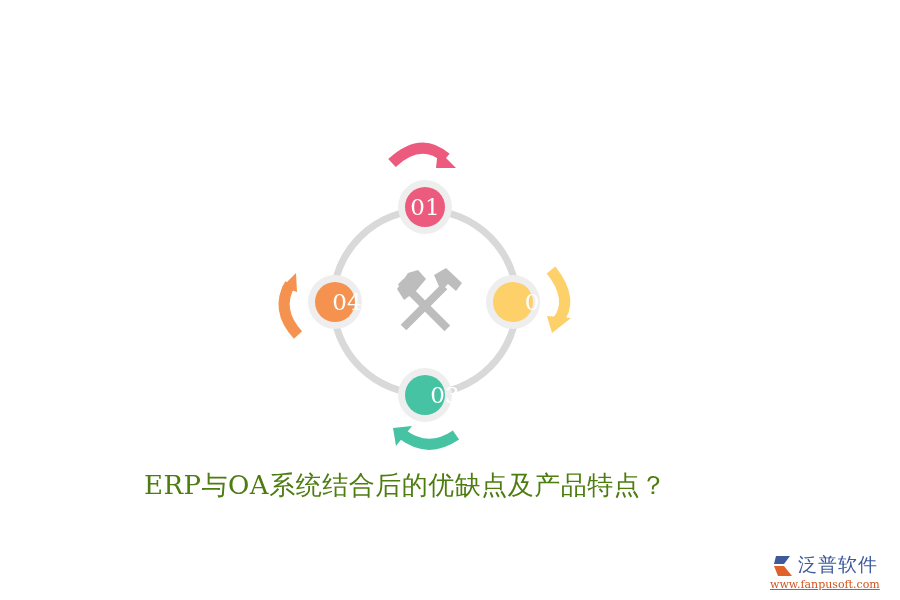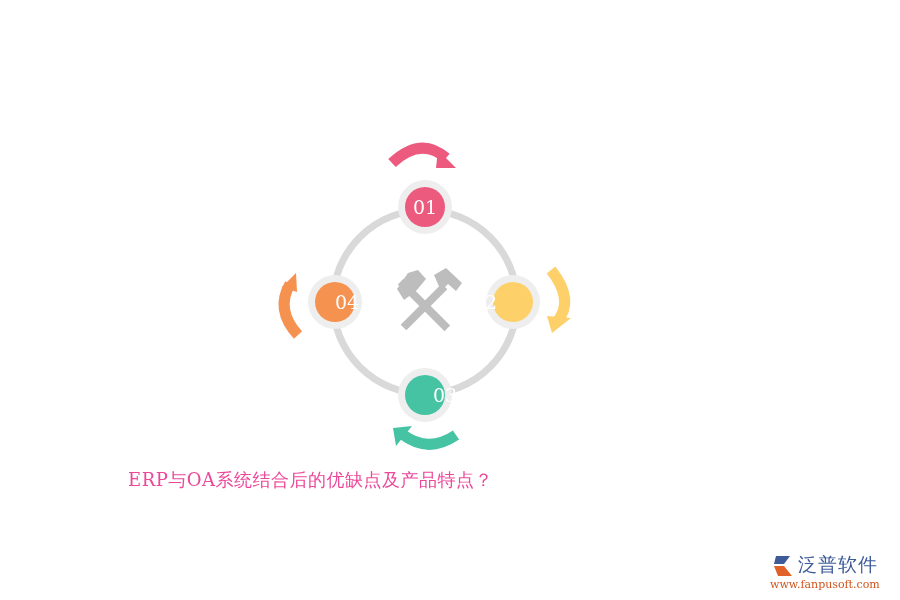--- a/index.html
+++ b/index.html
@@ -3,35 +3,35 @@
   <meta charset="utf-8">
   <style>
     html, body { margin: 0; padding: 0; }
     body {
       width: 900px; height: 600px; background: #ffffff; position: relative; overflow: hidden;
       font-family: "Liberation Sans", sans-serif;
     }
     .diagram { position: absolute; left: 0; top: 0; width: 900px; height: 600px; }
     .node-label {
       position: absolute; width: 40px; height: 40px; line-height: 40px; text-align: center;
-      color: #ffffff; font-family: "DejaVu Serif", serif; font-size: 19px;
+      color: #ffffff; font-family: "DejaVu Serif", serif; font-size: 23px;
     }
     .title {
-      position: absolute; left: 128px; top: 468px; width: 620px;
-      font-family: "DejaVu Serif", serif; font-size: 18px; color: #ec4899; letter-spacing: 0.5px;
+      position: absolute; left: 144px; top: 468px; width: 620px;
+      font-family: "DejaVu Serif", serif; font-size: 26px; color: #4d7c0f; letter-spacing: 0.5px;
       white-space: nowrap;
     }
     .logo { position: absolute; left: 768px; top: 552px; width: 128px; height: 44px; text-align: center; }
     .logo-name {
       position: absolute; left: 30px; top: 0px; font-family: "DejaVu Sans", sans-serif;
       font-size: 19px; color: #3d5a99; letter-spacing: 1px; white-space: nowrap;
     }
     .logo-url {
       position: absolute; left: 2px; top: 26px; font-family: "DejaVu Serif", serif;
-      font-size: 11px; color: #d0541f; white-space: nowrap;
+      font-size: 11px; color: #d0541f; white-space: nowrap; text-decoration: underline;
     }
   </style>
 </head>
 <body>
 
 <div class="diagram">
   <svg width="900" height="600" viewBox="0 0 900 600">
 
     <circle cx="425" cy="302" r="92" fill="none" stroke="#d9d9d9" stroke-width="7"></circle>
 
@@ -75,21 +75,21 @@
 
       <polygon points="397,289 408,273 418,270 426,279 416,291 404,300"></polygon>
 
       <rect x="420" y="278" width="8" height="58" transform="rotate(45 424 307)"></rect>
 
       <polygon points="434,275 446,268 462,283 456,291 448,284 441,291"></polygon>
     </g>
   </svg>
 
   <div class="node-label" style="left:405px; top:187px;">01</div>
-  <div class="node-label" style="left:465px; top:282px;">02</div>
+  <div class="node-label" style="left:514px; top:282px;text-align:right;">02</div>
   <div class="node-label" style="left:405px; top:375px;margin-left:20px;">03</div>
   <div class="node-label" style="left:327px; top:282px;">04</div>
 </div>
 
 <div class="title">ERP与OA系统结合后的优缺点及产品特点？</div>
 
 <div class="logo">
   <svg width="28" height="24" viewBox="0 0 28 24" style="position:absolute;left:2px;top:2px;">
     <polygon points="6,2 20,2 14,10 4,10" fill="#3d5a99"></polygon>
     <polygon points="4,12 14,12 22,22 8,22" fill="#e0622a"></polygon>

